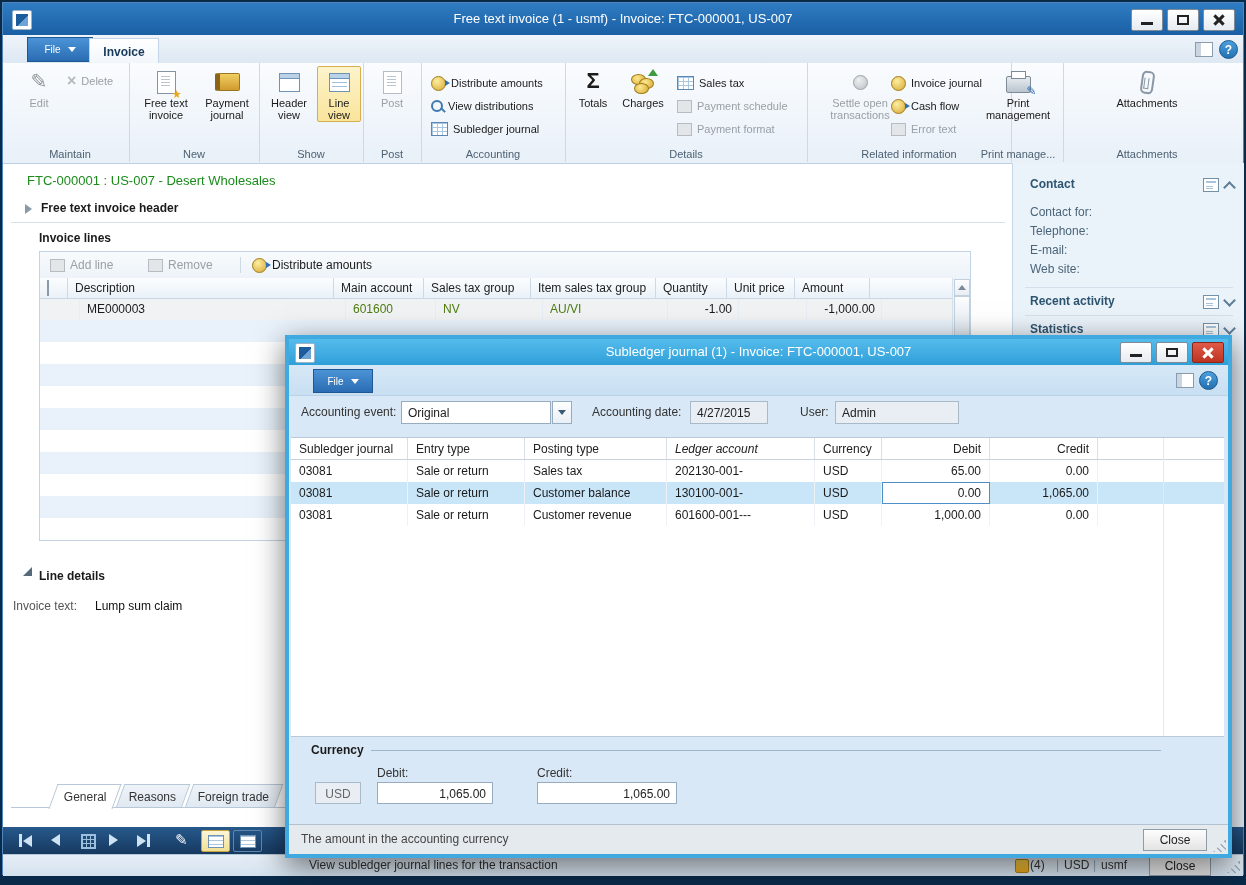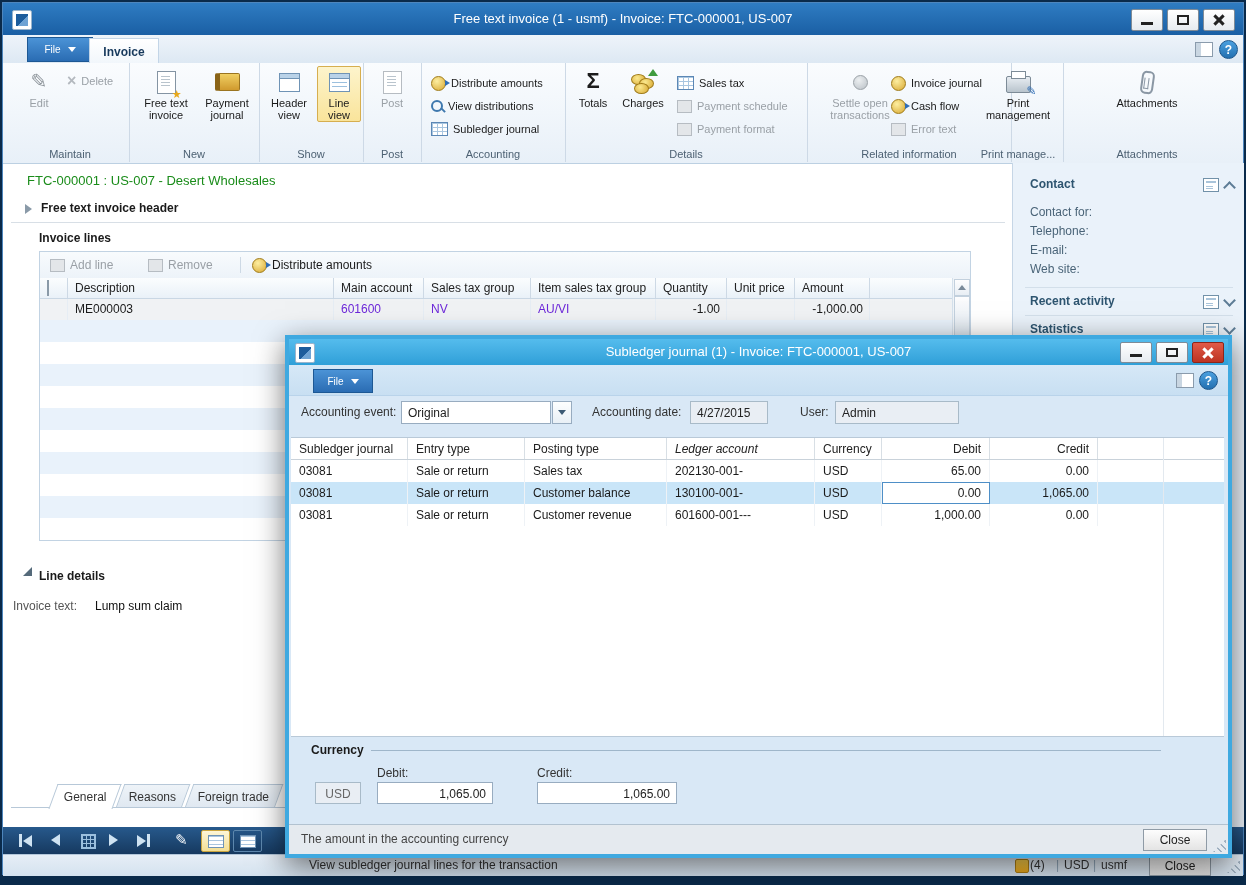--- a/index.html
+++ b/index.html
@@ -70,24 +70,24 @@
   .rect-title{position:absolute;left:24px;top:170px;color:#1a8c1a;font-size:13px;}
   .tri-r{width:0;height:0;border-top:5px solid transparent;border-bottom:5px solid transparent;border-left:7px solid #8a9aa8;}
   .tri-exp{width:0;height:0;border-right:9px solid #55импort6;border-right:9px solid #556a7a;border-top:9px solid transparent;}
   .hline{position:absolute;height:1px;background:#d8dfe6;}
   .lbox{position:absolute;left:36px;top:248px;width:932px;height:290px;border:1px solid #c2d3e3;box-sizing:border-box;background:#fff;}
   .ltb{position:absolute;left:0;right:0;top:0;height:26px;background:linear-gradient(#f8fbfd,#edf3f9);border-bottom:1px solid #d5e1ec;}
   .tbi{position:absolute;top:4px;display:flex;align-items:center;gap:5px;font-size:12px;height:18px;}
   .vsep{position:absolute;top:5px;width:1px;height:16px;background:#cdd9e5;}
   .ghead{position:absolute;left:0;right:0;top:26px;height:21px;display:flex;background:linear-gradient(#fbfdfe,#e9f1f8);border-bottom:1px solid #c9d7e4;box-sizing:border-box;}
   .gh{border-right:1px solid #cdd9e5;box-sizing:border-box;padding:3px 3px 0 7px;font-size:12px;color:#222;overflow:hidden;white-space:nowrap;}
-  .grow{position:absolute;left:0;right:0;display:flex;height:21px;line-height:21px;}
+  .grow{position:absolute;left:0;right:0;display:flex;height:21px;line-height:21px;padding-left:12px;}
   .gc{box-sizing:border-box;padding-left:7px;border-right:1px solid #e6edf4;overflow:hidden;white-space:nowrap;}
   .num{text-align:right;padding-right:6px;padding-left:0;}
-  .lnk{color:#6d28d9;}
+  .lnk{color:#4d7c0f;}
   .stripe{position:absolute;left:0;right:17px;height:22px;}
   .stripe.blue{background:#e9f2fb;}
   .cb{width:13px;height:13px;background:#fff;border:1px solid #8a9aa8;}
   .sbar{position:absolute;right:0;top:26px;bottom:0;width:17px;background:#f0f4f8;border-left:1px solid #d5e1ec;}
   .sbar .up{position:absolute;left:1px;top:1px;width:14px;height:15px;background:linear-gradient(#fdfdfe,#e8eef4);border:1px solid #c2d0dd;}
   .sbar .up::after{content:"";position:absolute;left:3px;top:5px;border-left:4px solid transparent;border-right:4px solid transparent;border-bottom:5px solid #7a8a9a;}
   .sbar .thumb{position:absolute;left:1px;top:18px;width:14px;height:42px;background:linear-gradient(#fdfdfe,#dbe5ee);border:1px solid #c2d0dd;}
   
   .tabx{position:absolute;top:781px;height:23px;border:1px solid #b7c8d8;border-bottom:none;background:linear-gradient(#eef3f8,#dfe8f1);transform:skewX(-20deg);display:flex;align-items:center;justify-content:center;}
   .tabx>span{transform:skewX(20deg);font-size:12px;color:#333;}

